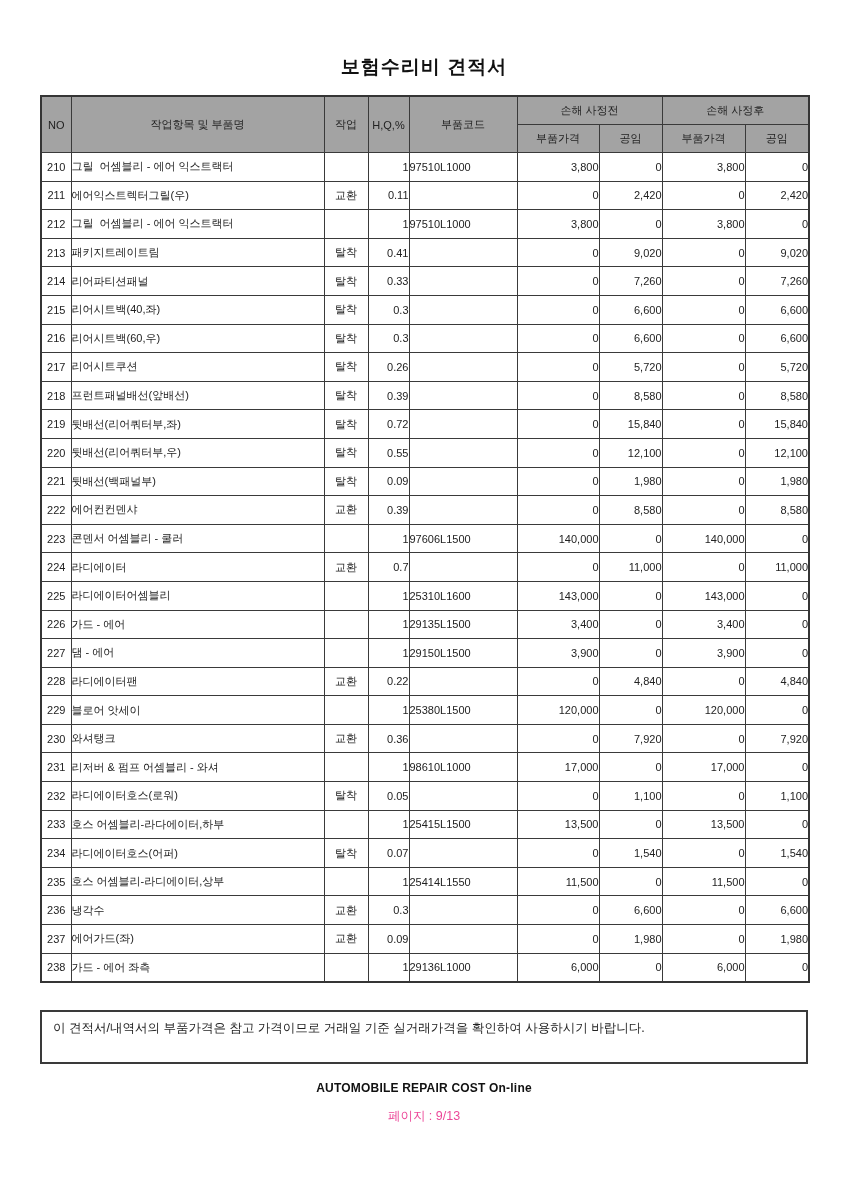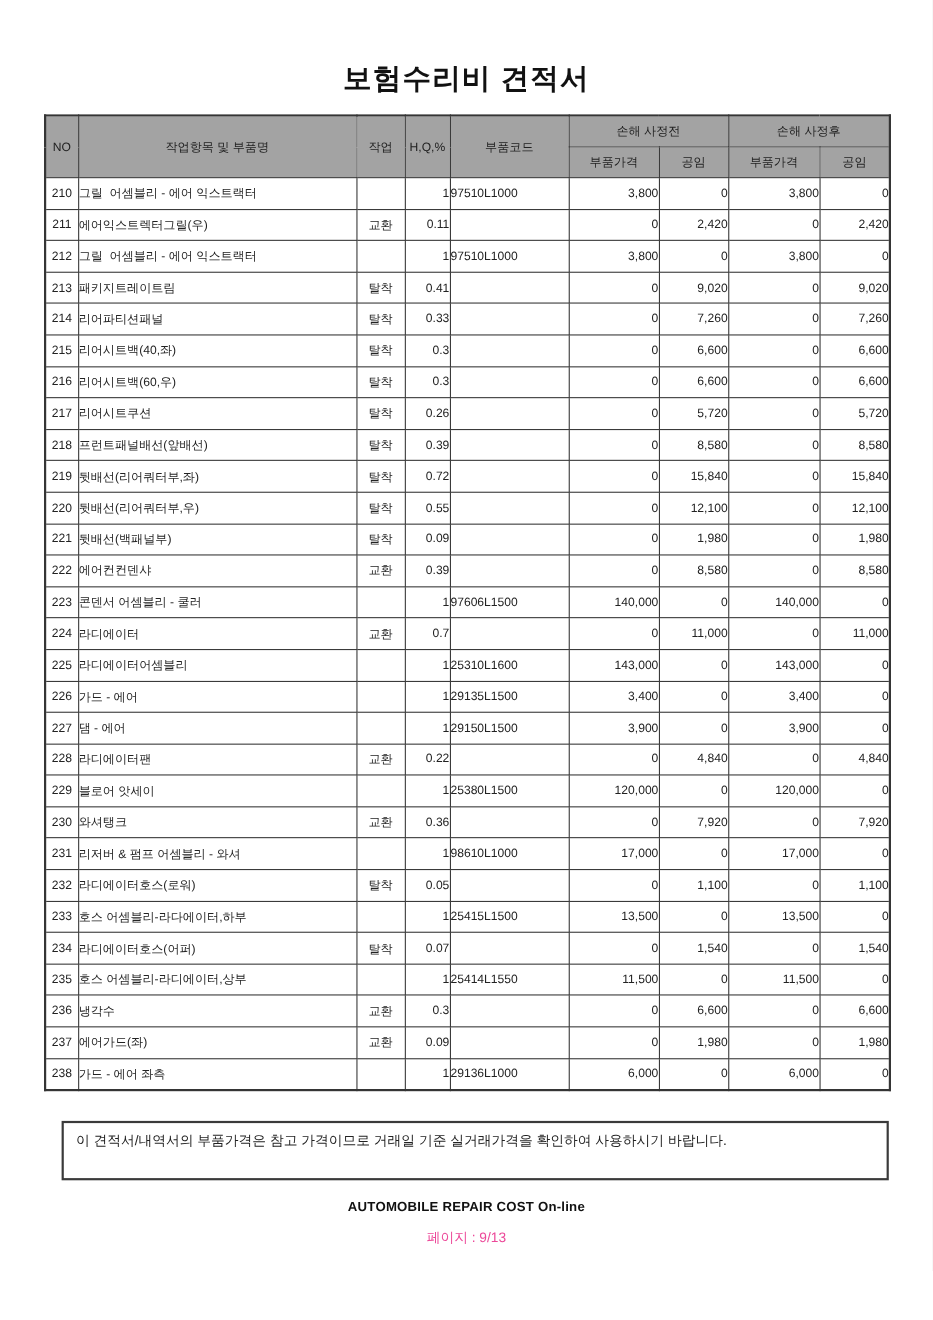--- a/index.html
+++ b/index.html
@@ -3,21 +3,21 @@
 <meta charset="utf-8">
 <style>
   html,body { margin:0; padding:0; background:#e8e8e8; }
   .page {
     width:848px; height:1200px; margin:0 auto; background:#ffffff;
     font-family:"Liberation Sans","DejaVu Sans",sans-serif;
     color:#1f1f1f; position:relative; overflow:hidden;
   }
   .doc-title {
     padding-top:54px; text-align:center;
-    font-size:26px; font-weight:bold; letter-spacing:1px; color:#111;
+    font-size:19px; font-weight:bold; letter-spacing:1px; color:#111;
   }
   table.estimate {
     border-collapse:collapse; table-layout:fixed;
     width:768px; margin:15px 40px 0 40px;
     border:2px solid #353535; font-size:11px;
   }
   table.estimate th, table.estimate td {
     border:1px solid #3a3a3a; padding:0; overflow:hidden;
     font-weight:normal; vertical-align:middle; color:#222;
   }
@@ -25,21 +25,21 @@
   th.hdr-main { border-bottom-width:2px; }
   th.sub-th { border-top-width:2px; border-bottom-width:2px; }
   tbody td { height:27.6px; }
   td.c-no   { text-align:center; }
   td.c-name { text-align:left; padding-left:12px; white-space:pre; }
   td.c-work { text-align:center; }
   td.c-hq   { text-align:right; padding-right:4px; }
   td.c-code { text-align:left; padding-left:5px; }
   td.c-money{ text-align:right; padding-right:7px; }
   .note-box {
-    margin:27px 40px 0 56px; height:34px;
+    margin:27px 40px 0 40px; height:34px;
     border:2px solid #3a3a3a; padding:8px 11px 8px 11px;
     font-size:12.5px; color:#222;
   }
   .brand-line {
     margin-top:17px; text-align:center;
     font-size:12px; font-weight:bold; color:#111; letter-spacing:0.2px;
   }
   .page-line {
     margin-top:13px; text-align:center; font-size:12.5px; color:#ec4899;
   }

